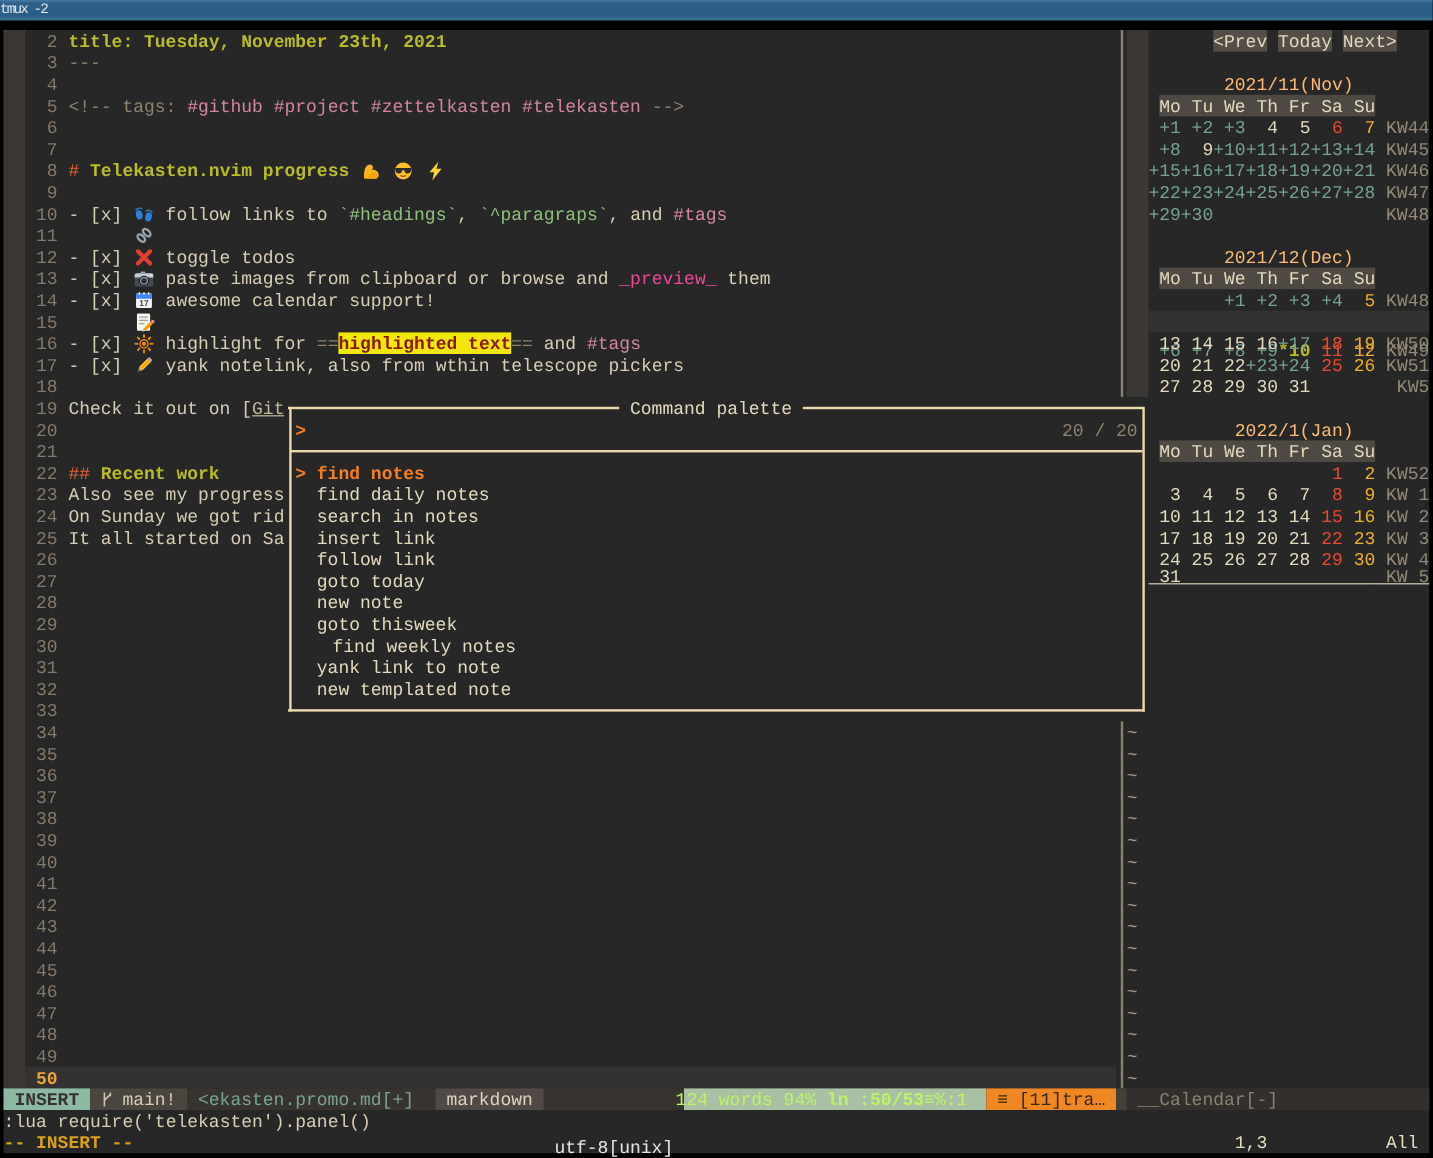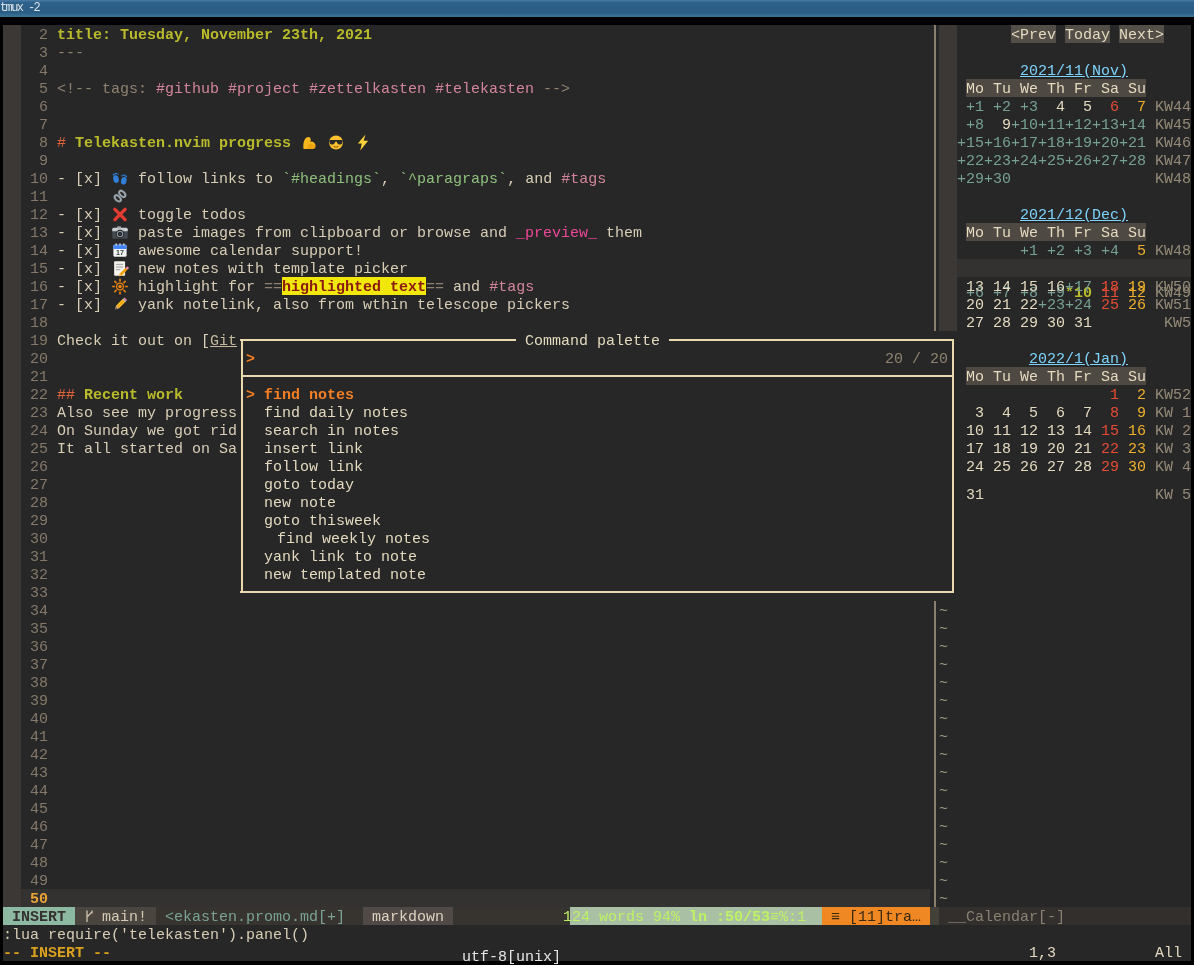--- a/index.html
+++ b/index.html
@@ -10,21 +10,21 @@
 .b{font-weight:bold;}
 .num{color:#85796a;}
 .grn{color:#b9bb2b;font-weight:bold;}
 .gry{color:#8f8270;}
 .pnk{color:#d3869b;}
 .cod{color:#8ec07c;}
 .hsh{color:#e0633a;}
 .dim{color:#ec4899;}
 .lnk{color:#c4b99f;text-decoration:underline;}
 .hlt{color:#8b1a10;font-weight:bold;}
-.org{color:#7dd3fc;text-decoration:underline;}
+.org{color:#fdba74;}
 .orgb{color:#f47f24;font-weight:bold;}
 .crm{color:#e4dabf;}
 .tea{color:#75a093;}
 .red{color:#e74b35;}
 .yel{color:#eeb02c;}
 .kw{color:#958a77;}
 .tgr{color:#b9bb2b;font-weight:bold;}
 .cnum{color:#eca338;font-weight:bold;}
 .til{color:#a39a87;}
 .abs{position:absolute;}
@@ -91,21 +91,20 @@
 <pre class="t" style="left:27px;top:848px;"><span class="num">49</span></pre>
 <pre class="t" style="left:27px;top:866px;"><span class="cnum">50</span></pre>
 <pre class="t" style="left:54px;top:2px;"><span class="grn">title: Tuesday, November 23th, 2021</span></pre>
 <pre class="t" style="left:54px;top:20px;"><span class="gry">---</span></pre>
 <pre class="t" style="left:54px;top:56px;"><span class="gry">&lt;!-- tags: </span><span class="pnk">#github #project #zettelkasten #telekasten</span><span class="gry"> --&gt;</span></pre>
 <pre class="t" style="left:54px;top:110px;"><span class="hsh">#</span><span class="grn"> Telekasten.nvim progress</span></pre>
 <pre class="t" style="left:54px;top:146px;">- [x]    follow links to <span class="cod">`#headings`</span>, <span class="cod">`^paragraps`</span>, and <span class="pnk">#tags</span></pre>
 <pre class="t" style="left:54px;top:182px;">- [x]    toggle todos</pre>
 <pre class="t" style="left:54px;top:200px;">- [x]    paste images from clipboard or browse and <span class="dim">_preview_</span> them</pre>
 <pre class="t" style="left:54px;top:218px;">- [x]    awesome calendar support!</pre>
-<pre class="t" style="left:54px;top:236px;">- [x]    new notes with template picker</pre>
 <pre class="t" style="left:54px;top:254px;">- [x]    highlight for <span class="gry">==</span><span class="hlt">highlighted text</span><span class="gry">==</span> and <span class="pnk">#tags</span></pre>
 <pre class="t" style="left:54px;top:272px;">- [x]    yank notelink, also from wthin telescope pickers</pre>
 <pre class="t" style="left:54px;top:308px;">Check it out on [<span class="lnk">Git</span></pre>
 <pre class="t" style="left:54px;top:362px;"><span class="hsh">##</span><span class="grn"> Recent work</span></pre>
 <pre class="t" style="left:54px;top:380px;">Also see my progress</pre>
 <pre class="t" style="left:54px;top:398px;">On Sunday we got rid</pre>
 <pre class="t" style="left:54px;top:416px;">It all started on Sa</pre>
 <div class="abs" style="left:1008px;top:0;width:45px;height:18px;background:#544e48;"></div>
 <div class="abs" style="left:1062px;top:0;width:45px;height:18px;background:#544e48;"></div>
 <div class="abs" style="left:1116px;top:0;width:45px;height:18px;background:#544e48;"></div>
@@ -129,21 +128,21 @@
 <pre class="t" style="left:954px;top:272px;"><span class="crm"> 20 21 22</span><span class="tea">+23+24</span><span class="red"> 25</span><span class="yel"> 26</span><span class="kw"> KW51</span></pre>
 <pre class="t" style="left:954px;top:290px;"><span class="crm"> 27 28 29 30 31</span>      <span class="kw">  KW5</span></pre>
 <pre class="t" style="left:1026px;top:326px;"><span class="org">2022/1(Jan)</span></pre>
 <div class="abs" style="left:963px;top:342px;width:180px;height:18px;background:#4f4943;"></div>
 <pre class="t" style="left:954px;top:344px;"><span class="crm"> Mo Tu We Th Fr Sa Su</span></pre>
 <pre class="t" style="left:954px;top:362px;">               <span class="red">  1</span><span class="yel">  2</span><span class="kw"> KW52</span></pre>
 <pre class="t" style="left:954px;top:380px;"><span class="crm">  3  4  5  6  7</span><span class="red">  8</span><span class="yel">  9</span><span class="kw"> KW 1</span></pre>
 <pre class="t" style="left:954px;top:398px;"><span class="crm"> 10 11 12 13 14</span><span class="red"> 15</span><span class="yel"> 16</span><span class="kw"> KW 2</span></pre>
 <pre class="t" style="left:954px;top:416px;"><span class="crm"> 17 18 19 20 21</span><span class="red"> 22</span><span class="yel"> 23</span><span class="kw"> KW 3</span></pre>
 <pre class="t" style="left:954px;top:434px;"><span class="crm"> 24 25 26 27 28</span><span class="red"> 29</span><span class="yel"> 30</span><span class="kw"> KW 4</span></pre>
-<pre class="t" style="left:954px;top:462px;"><span class="crm"> 31</span>                  <span class="kw"> KW 5</span></pre>
+<pre class="t" style="left:954px;top:448px;text-decoration:underline;"><span class="crm"> 31</span>                  <span class="kw"> KW 5</span></pre>
 <pre class="t" style="left:936px;top:578px;"><span class="til">~</span></pre>
 <pre class="t" style="left:936px;top:596px;"><span class="til">~</span></pre>
 <pre class="t" style="left:936px;top:614px;"><span class="til">~</span></pre>
 <pre class="t" style="left:936px;top:632px;"><span class="til">~</span></pre>
 <pre class="t" style="left:936px;top:650px;"><span class="til">~</span></pre>
 <pre class="t" style="left:936px;top:668px;"><span class="til">~</span></pre>
 <pre class="t" style="left:936px;top:686px;"><span class="til">~</span></pre>
 <pre class="t" style="left:936px;top:704px;"><span class="til">~</span></pre>
 <pre class="t" style="left:936px;top:722px;"><span class="til">~</span></pre>
 <pre class="t" style="left:936px;top:740px;"><span class="til">~</span></pre>

